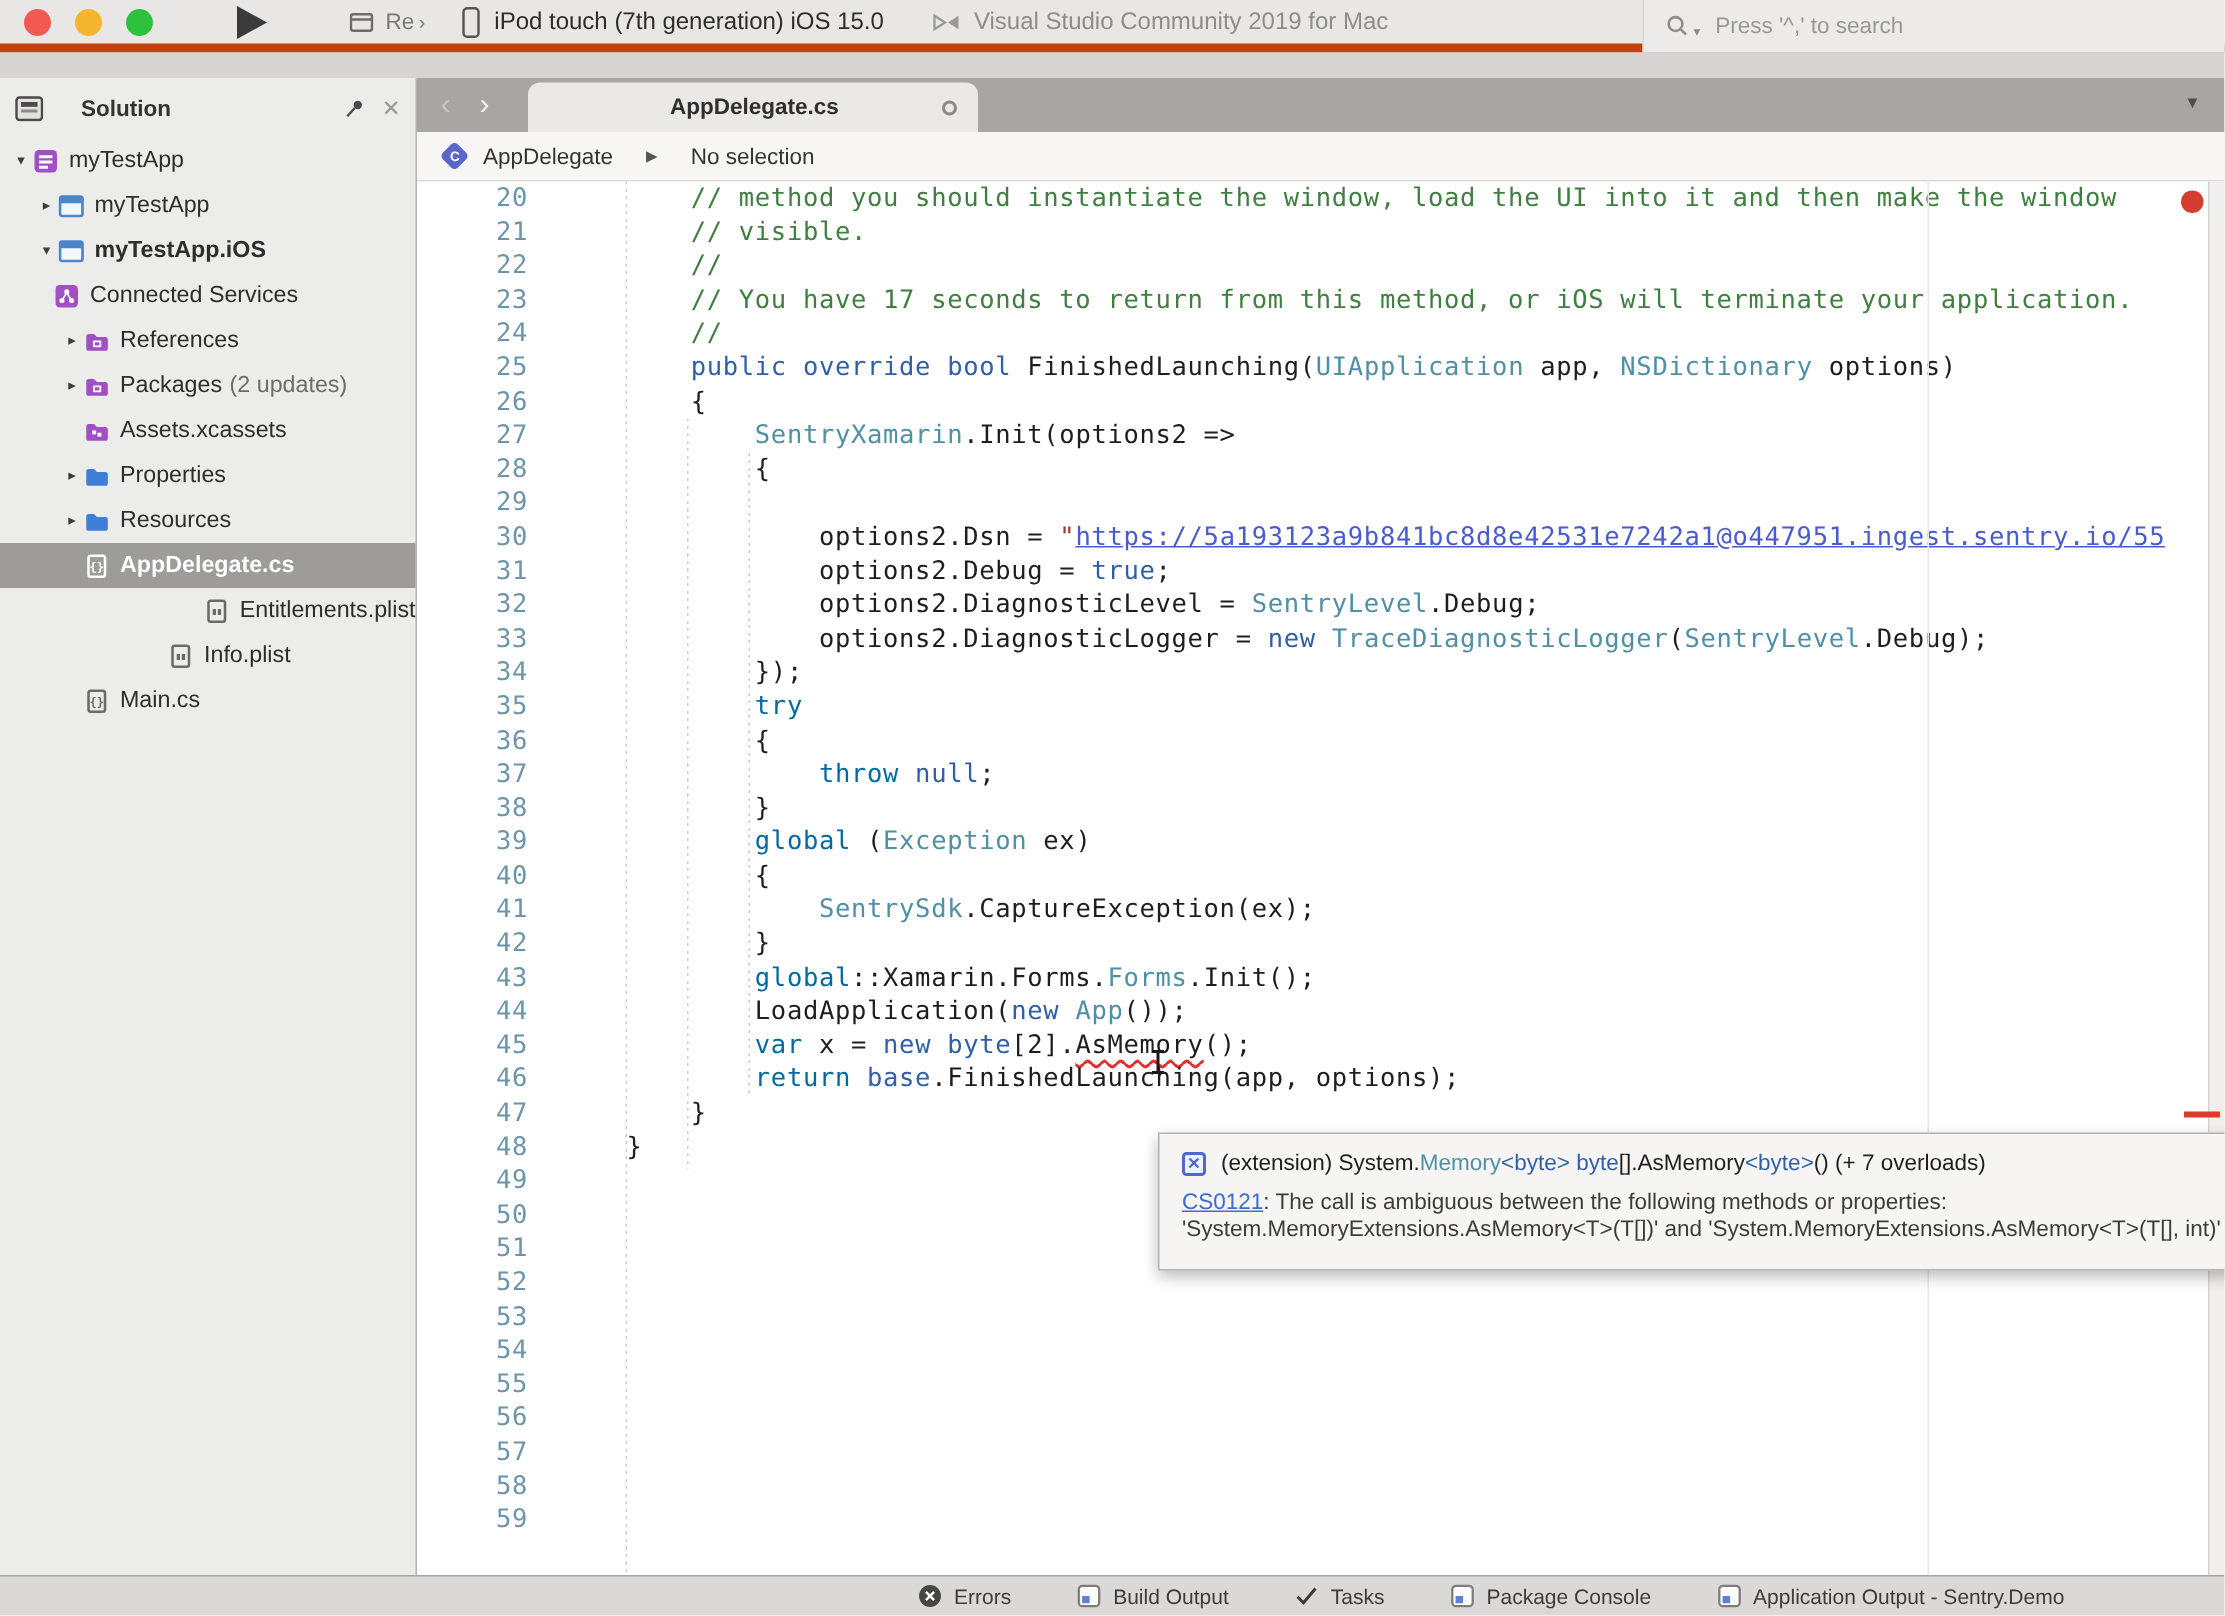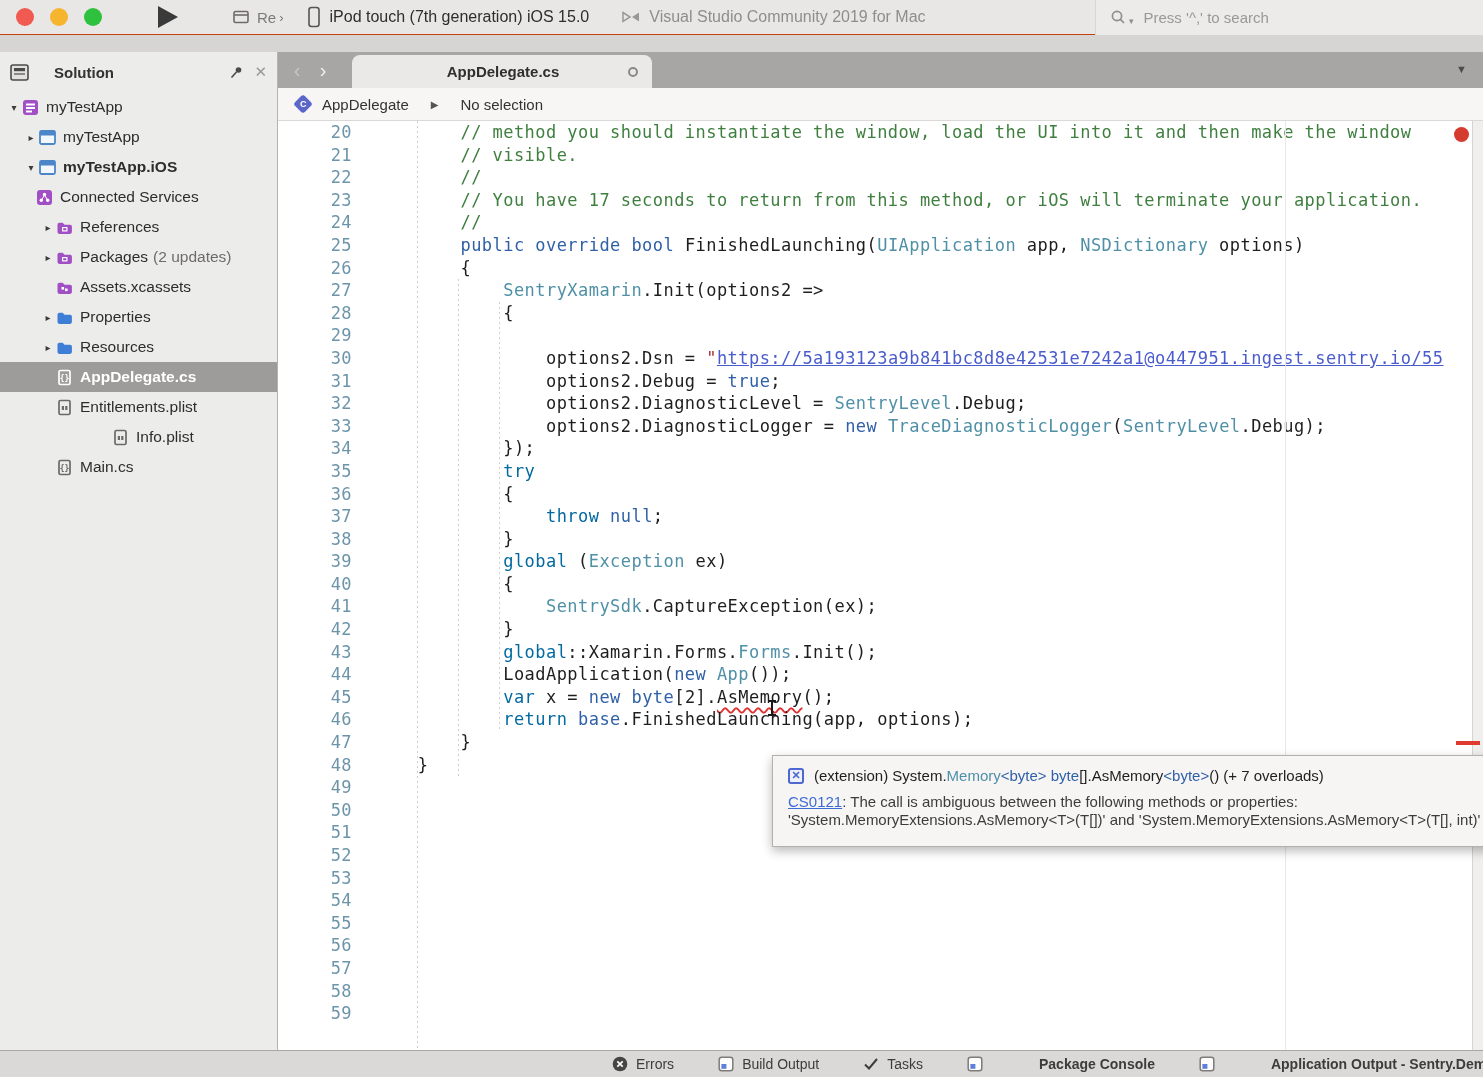--- a/index.html
+++ b/index.html
@@ -1,21 +1,21 @@
 <!DOCTYPE html>
 <html><head>
 <meta charset="utf-8">
 <style>
   * { box-sizing: border-box; margin:0; padding:0; }
   html,body { width:1483px; height:1077px; overflow:hidden; }
   body { position:relative; font-family:"Liberation Sans", sans-serif; background:#ececeb; }
 
   
   #titlebar { position:absolute; left:0; top:0; width:1483px; height:35px;
-    background:#e9e7e6; border-bottom:1px solid #c2410c; display:flex; align-items:center; }
+    background:#e9e7e6; border-bottom:6px solid #c2410c; display:flex; align-items:center; }
   .traffic { width:18px; height:18px; border-radius:50%; margin-right:16px; }
   #lights { display:flex; margin-left:16px; }
   #run-btn { margin-left:40px; width:0; height:0; border-left:20px solid #3a3a3a;
     border-top:11px solid transparent; border-bottom:11px solid transparent; cursor:pointer; }
   .tb-item { display:flex; align-items:center; color:#2d2d2d; font-size:16px; white-space:nowrap; }
   .tb-dim { color:#8f8d8c; }
   #config-sel { margin-left:55px; color:#7a7878; font-size:15px; }
   #device-sel { margin-left:22px; }
   #vs-title { margin-left:32px; }
   #search-field { position:absolute; left:1095px; top:0; height:35px; width:388px;
@@ -105,21 +105,21 @@
   #tt-sig .sg-t { text-decoration:none; }
   .tt-line { font-size:15px; line-height:17.5px; color:#3c3c3c; white-space:nowrap; }
   #tt-code { color:#3d6bd6; text-decoration:underline; cursor:pointer; }
 
   
   #statusbar { position:absolute; left:0; top:1050px; width:1483px; height:27px; background:#dbd9d8;
     border-top:1px solid #a9a7a6; display:flex; align-items:center; padding-left:612px; }
   .sb-item { display:flex; align-items:center; margin-right:44px; font-size:14px; color:#3c3c3c;
     cursor:pointer; white-space:nowrap; }
   .sb-item .sb-icon { margin-right:8px; display:flex; }
-  .sb-item.bold { font-weight:bold;gap:48px; }
+  .sb-item.bold { font-weight:normal; }
 </style>
 </head>
 <body>
 
 <div id="titlebar">
   <div id="lights">
     <div class="traffic" id="light-close" style="background: rgb(240, 90, 80);"></div>
     <div class="traffic" id="light-min" style="background: rgb(245, 181, 46);"></div>
     <div class="traffic" id="light-max" style="background: rgb(46, 193, 62);"></div>
   </div>
@@ -275,21 +275,21 @@
       <div class="tree-row selected" style="padding-left: 40px;">
         <span class="tree-arrow"></span>
         <span class="tree-icon">
           <svg width="17" height="17">
             <rect x="3" y="1.5" width="11" height="14" rx="1.5" fill="none" stroke="currentColor" stroke-width="1.7"></rect>
             <text x="8.5" y="11.5" font-size="8" font-weight="bold" text-anchor="middle" fill="currentColor" font-family="DejaVu Sans Mono, monospace">{}</text>
           </svg>
         </span>
         <span class="tree-label">AppDelegate.cs</span>
       </div>
-      <div class="tree-row" style="padding-left: 40px;">
+      <div class="tree-row" style="padding-left: 40px; justify-content: flex-end;">
         <span class="tree-arrow"></span>
         <span class="tree-icon">
           <svg width="17" height="17">
             <rect x="3" y="1.5" width="11" height="14" rx="1.5" fill="none" stroke="currentColor" stroke-width="1.7"></rect>
             <rect x="5.8" y="7" width="2.2" height="4" fill="currentColor"></rect>
             <rect x="9.2" y="7" width="2.2" height="4" fill="currentColor"></rect>
           </svg>
         </span>
         <span class="tree-label">Entitlements.plist</span>
       </div>

